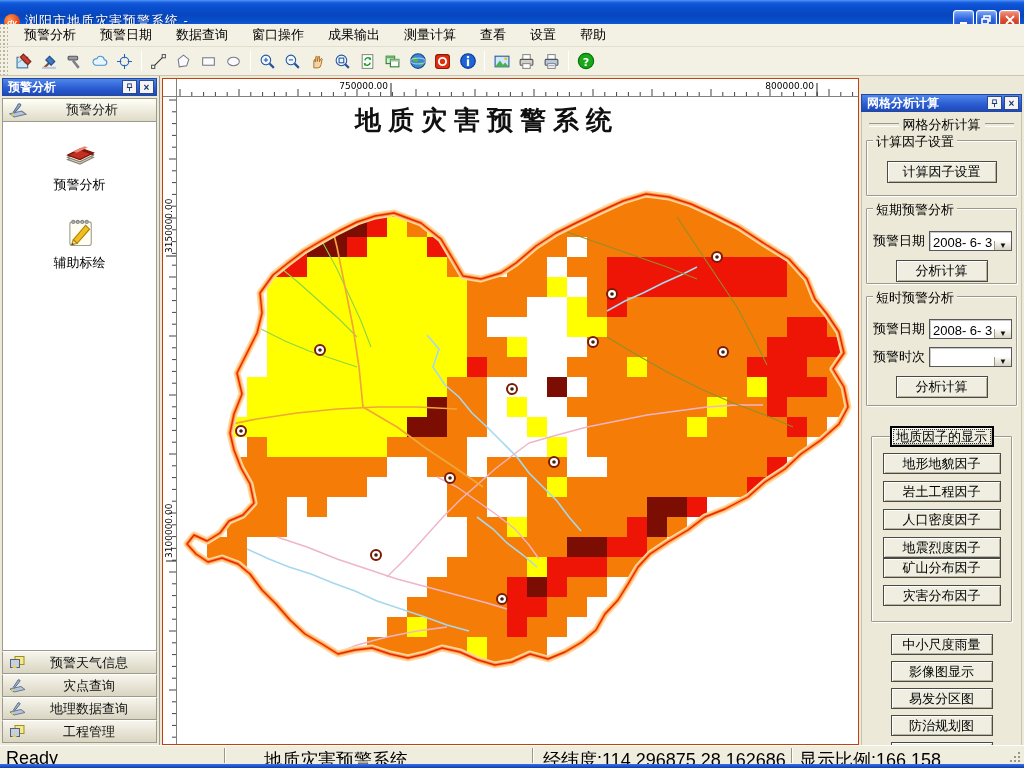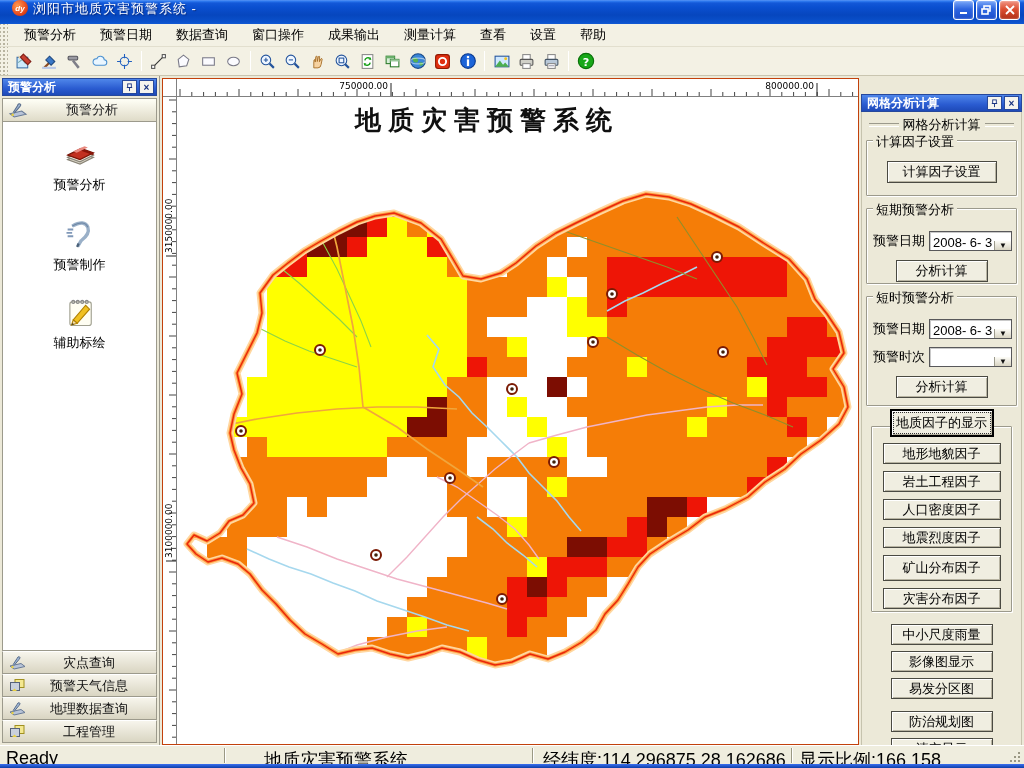--- a/index.html
+++ b/index.html
@@ -1,21 +1,21 @@
 <!DOCTYPE html>
 <html><head>
 <meta charset="utf-8">
 <style>
   *{box-sizing:border-box;margin:0;padding:0}
   html,body{width:1024px;height:768px;overflow:hidden;font-family:"Liberation Sans","DejaVu Sans",sans-serif;font-size:12px;background:#ECE9D8}
   #window{position:relative;width:1024px;height:768px;background:#ECE9D8}
 
   
-  #titlebar{position:absolute;left:0;top:0;width:1024px;height:30px;display:flex;align-items:flex-start;
-    background:linear-gradient(180deg,#5a96f5 0%,#2f7bf0 4%,#1358d8 10%,#0a4fd0 24%,#0646be 50%,#0a51cc 74%,#1e66e0 90%,#0c3fa8 100%);padding-left:8px;}
+  #titlebar{position:absolute;left:0;top:0;width:1024px;height:30px;display:flex;align-items:flex-end;
+    background:linear-gradient(180deg,#5a96f5 0%,#2f7bf0 4%,#1358d8 10%,#0a4fd0 24%,#0646be 50%,#0a51cc 74%,#1e66e0 90%,#0c3fa8 100%);}
   #app-icon{width:16px;height:16px;margin:0 5px 0 4px;border-radius:50%;background:radial-gradient(circle at 35% 35%,#ff9a50,#e8491d 60%,#a82800);
     color:#fff;font-size:8px;font-style:italic;font-weight:bold;display:flex;align-items:center;justify-content:center}
   #title-text{color:#fff;font-size:13px;font-weight:normal;text-shadow:1px 1px 1px #0a2a7a;letter-spacing:1px}
   #win-controls{margin-left:auto;display:flex;gap:2px;padding-right:4px}
   .win-btn{width:21px;height:20px;border-radius:3px;border:1px solid #fff;display:flex;align-items:center;justify-content:center;color:#fff;font-size:11px;font-weight:bold;
     background:linear-gradient(180deg,#7aa7f8,#2d65e0 45%,#1c4ecb);box-shadow:inset 0 0 2px rgba(255,255,255,.6)}
   .win-btn.close{background:linear-gradient(180deg,#f09484,#dd4f32 45%,#b03018)}
   .win-btn svg{display:block}
 
   
@@ -300,59 +300,50 @@
         <div class="lp-tool">
           <svg class="ticon" viewBox="0 0 32 32">
               <polygon points="5,21 17,15 28,19 16,25" fill="#ddd8ca" stroke="#8a8578"></polygon>
               <polygon points="5,19 17,13 28,17 16,23" fill="#f2efe4" stroke="#8a8578"></polygon>
               <polygon points="5,17 17,11 28,15 16,21" fill="#c23020" stroke="#7a1508"></polygon>
               <polygon points="17,11 28,15 28,17 17,13" fill="#8a1408"></polygon>
               <polygon points="10,13.5 20,9 23,10.2 13,14.8" fill="#e88a80"></polygon>
             </svg>
           <span class="tlabel">预警分析</span>
         </div>
-        <div class="lp-tool" style="margin-top:22px">
-          <svg class="ticon" viewBox="0 0 32 32">
-              <path d="M9 9 Q20 3 23 10 Q25 16 17 22 L14 27" fill="none" stroke="#9ab0c8" stroke-width="3"></path>
-              <path d="M9 9 Q20 3 23 10" fill="none" stroke="#6c86a4" stroke-width="1"></path>
-              <path d="M13.5 27.5 L14.8 24.5" stroke="#4a6078" stroke-width="2"></path>
-              <path d="M5 12 H10 M4 15 H9 M5 18 H10" stroke="#8098b8" stroke-width="1.6"></path>
-            </svg>
-          <span class="tlabel">预警制作</span>
-        </div>
         <div class="lp-tool" style="margin-top:20px">
           <svg class="ticon" viewBox="0 0 32 32">
               <rect x="7" y="7" width="19" height="21" rx="2" fill="#fffef2" stroke="#a0a090"></rect>
               <circle cx="10" cy="7" r="1.3" fill="none" stroke="#888"></circle>
               <circle cx="14" cy="7" r="1.3" fill="none" stroke="#888"></circle>
               <circle cx="18" cy="7" r="1.3" fill="none" stroke="#888"></circle>
               <circle cx="22" cy="7" r="1.3" fill="none" stroke="#888"></circle>
               <polygon points="10,23 21,10 24.5,13.5 13.5,26" fill="#f0c020" stroke="#b08000"></polygon>
               <polygon points="10,23 13.5,26 8.5,27.5" fill="#f6e0b0" stroke="#b08000"></polygon>
               <polygon points="9.3,25.8 10.6,26.9 8.5,27.5" fill="#333"></polygon>
             </svg>
           <span class="tlabel">辅助标绘</span>
         </div>
       </div>
       <div id="lp-sections">
         <div class="lp-section">
           <svg class="sicon" viewBox="0 0 17 15">
+              <rect x="6" y="1.5" width="9" height="8" fill="#f4e890" stroke="#a09020"></rect>
+              <rect x="1.5" y="4.5" width="9" height="8" fill="#c8d0dc" stroke="#56627a"></rect>
+              <polygon points="3,13 5.5,10.5 8,13" fill="#e8d040"></polygon>
+            </svg>
+          <span class="slabel">预警天气信息</span>
+        </div>
+        <div class="lp-section">
+          <svg class="sicon" viewBox="0 0 17 15">
               <polygon points="1,11 12,8.5 16,11.5 5,14" fill="#b8c4d8" stroke="#687a96"></polygon>
               <path d="M5 10.5 L10 4.5 Q12 2.5 10.4 1.8 Q8.8 1.2 8 3.5 L4 9.8" fill="#9fb6d4" stroke="#5a6e8c"></path>
               <circle cx="3.5" cy="12" r="1.2" fill="#e8d040"></circle>
             </svg>
           <span class="slabel">灾点查询</span>
-        </div>
-        <div class="lp-section">
-          <svg class="sicon" viewBox="0 0 17 15">
-              <rect x="6" y="1.5" width="9" height="8" fill="#f4e890" stroke="#a09020"></rect>
-              <rect x="1.5" y="4.5" width="9" height="8" fill="#c8d0dc" stroke="#56627a"></rect>
-              <polygon points="3,13 5.5,10.5 8,13" fill="#e8d040"></polygon>
-            </svg>
-          <span class="slabel">预警天气信息</span>
         </div>
         <div class="lp-section">
           <svg class="sicon" viewBox="0 0 17 15">
               <polygon points="1,11 12,8.5 16,11.5 5,14" fill="#b8c4d8" stroke="#687a96"></polygon>
               <path d="M5 10.5 L10 4.5 Q12 2.5 10.4 1.8 Q8.8 1.2 8 3.5 L4 9.8" fill="#9fb6d4" stroke="#5a6e8c"></path>
               <circle cx="3.5" cy="12" r="1.2" fill="#e8d040"></circle>
             </svg>
           <span class="slabel">地理数据查询</span>
         </div>
         <div class="lp-section">
@@ -1065,35 +1056,35 @@
           <div class="field-row">
             <span class="flabel">预警时次</span>
             <div class="combo">
               <span class="cval"></span>
               <span class="carrow">▼</span>
             </div>
           </div>
           <button class="xp-btn" style="width:92px;height:22px;margin-top:9px">分析计算</button>
         </div>
 
-        <button class="xp-btn default-focus" style="width:104px;height:28px;margin-top:3px;position:relative;z-index:2">地质因子的显示</button>
+        <button class="xp-btn default-focus" style="width:104px;height:21px;margin-top:20px;position:relative;z-index:2">地质因子的显示</button>
 
         <div class="groupbox" style="height:186px;margin:-11px 6px 0 6px;padding-top:16px">
           <button class="xp-btn" style="width:118px;height:21px">地形地貌因子</button>
           <button class="xp-btn" style="width:118px;height:21px;margin-top:7px">岩土工程因子</button>
           <button class="xp-btn" style="width:118px;height:21px;margin-top:7px">人口密度因子</button>
           <button class="xp-btn" style="width:118px;height:21px;margin-top:7px">地震烈度因子</button>
-          <button class="xp-btn" style="width:118px;height:26px;margin-top:7px">矿山分布因子</button>
+          <button class="xp-btn" style="width:118px;height:20px;">矿山分布因子</button>
           <button class="xp-btn" style="width:118px;height:21px;margin-top:7px">灾害分布因子</button>
         </div>
 
         <button class="xp-btn" style="width:102px;height:21px;margin-top:12px">中小尺度雨量</button>
         <button class="xp-btn" style="width:102px;height:21px;margin-top:6px">影像图显示</button>
         <button class="xp-btn" style="width:102px;height:21px;margin-top:6px">易发分区图</button>
-        <button class="xp-btn" style="width:102px;height:21px;margin-top:12px">防治规划图</button>
+        <button class="xp-btn" style="width:102px;height:21px;margin-top:6px">防治规划图</button>
         <button class="xp-btn" style="width:102px;height:21px;margin-top:6px">清空显示</button>
       </div>
     </div>
   </div>
 
   <div id="statusbar">
     <span class="sb-text" style="left:6px">Ready</span>
     <span class="sb-sep" style="left:224px"></span>
     <span class="sb-text" style="left:264px">地质灾害预警系统</span>
     <span class="sb-sep" style="left:532px"></span>

